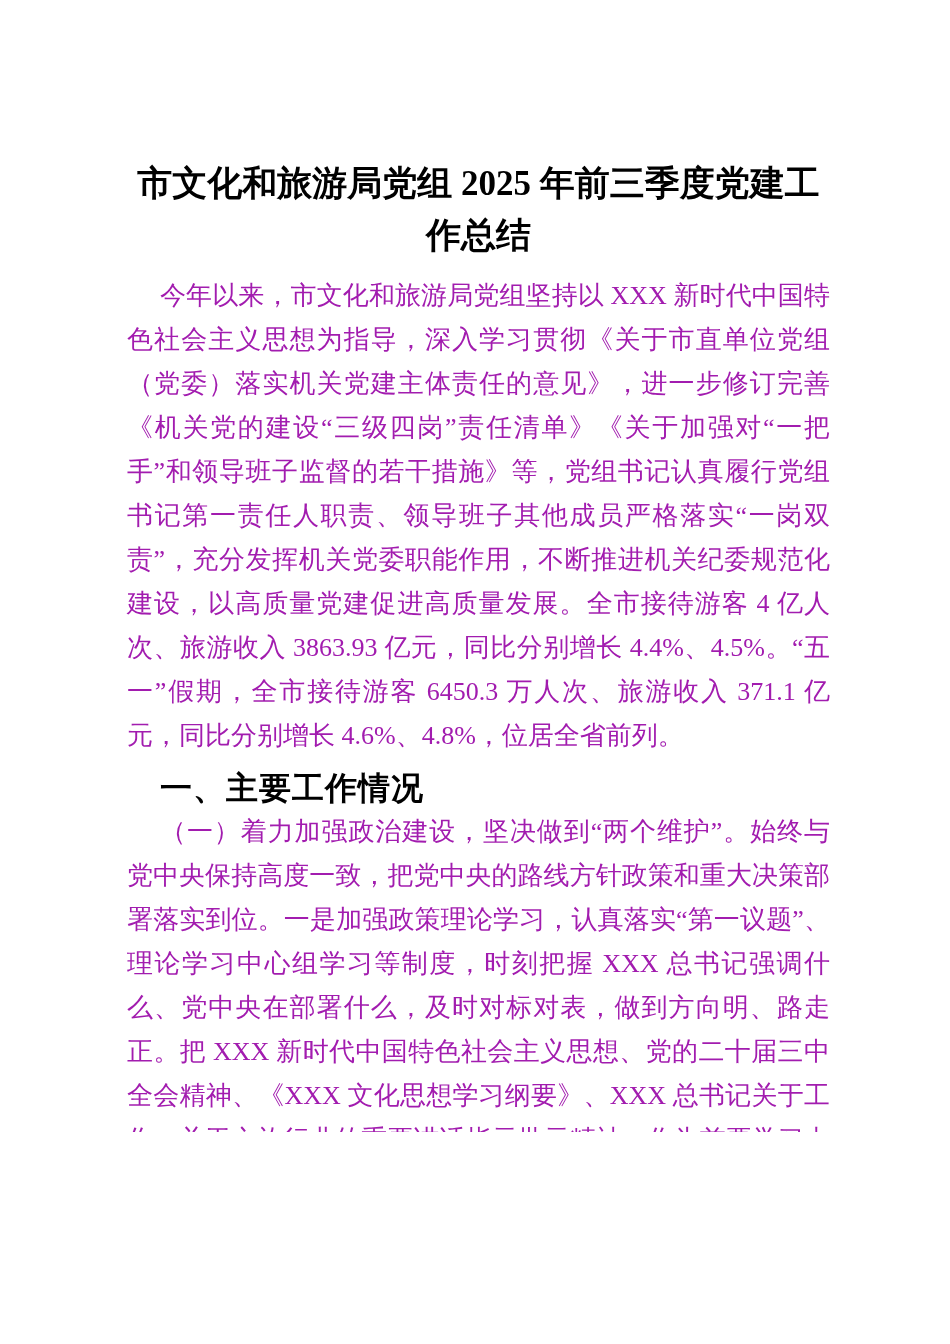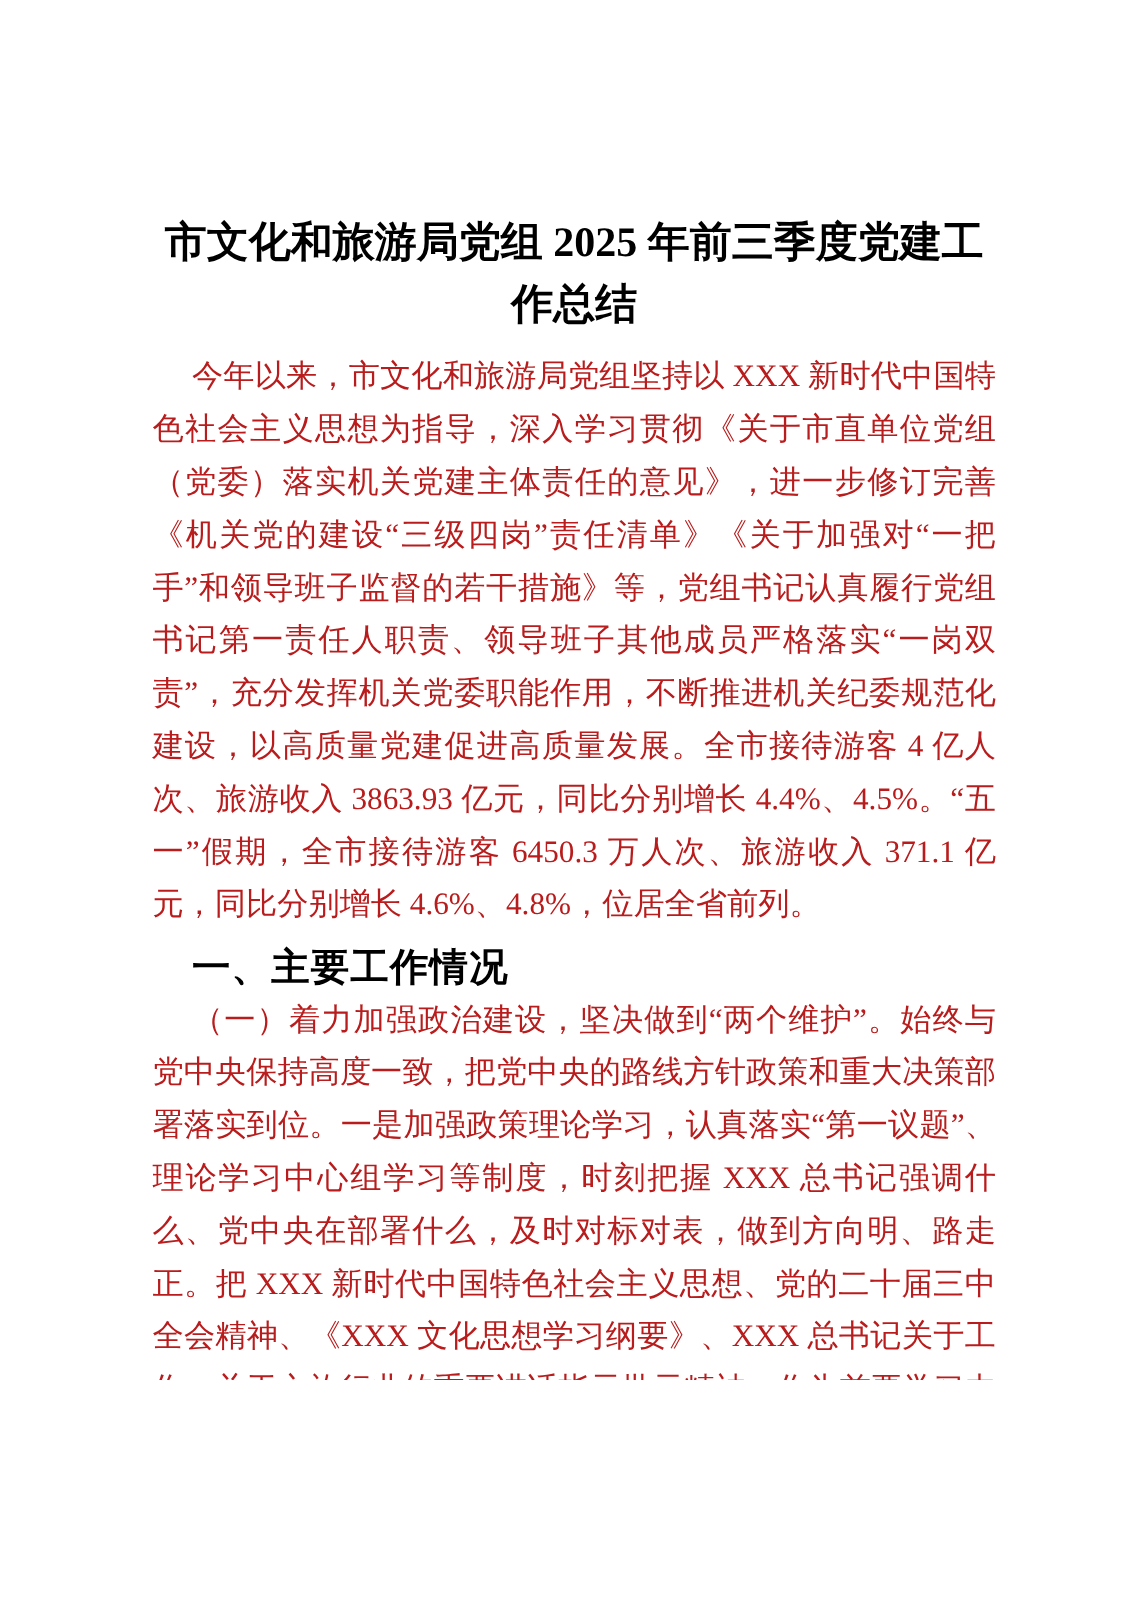--- a/index.html
+++ b/index.html
@@ -4,21 +4,21 @@
 <style>
   html, body {
     margin: 0;
     padding: 0;
     background: #ffffff;
   }
   .page {
     position: relative;
     width: 950px;
     height: 1132px;
-    margin: 18px auto;
+    margin: 0 auto;
     background: #ffffff;
     box-sizing: border-box;
     padding: 158px 120px 0 127px;
     overflow: hidden;
     color: #000000;
   }
   .doc-title {
     font-family: "Liberation Serif", "DejaVu Serif", serif;
     font-weight: bold;
     font-size: 35px;
@@ -28,21 +28,21 @@
     color: #000000;
   }
   .doc-para {
     font-family: "Liberation Serif", "DejaVu Serif", serif;
     font-size: 26px;
     line-height: 44px;
     text-align: justify;
     text-justify: inter-character;
     text-indent: 33px;
     margin: 0;
-    color: #b91c1c;
+    color: #a21caf;
     word-break: normal;
     overflow-wrap: break-word;
   }
   .doc-heading {
     font-family: "Liberation Sans", "DejaVu Sans", sans-serif;
     font-weight: bold;
     font-size: 32px;
     line-height: 44px;
     letter-spacing: 1px;
     text-indent: 33px;

